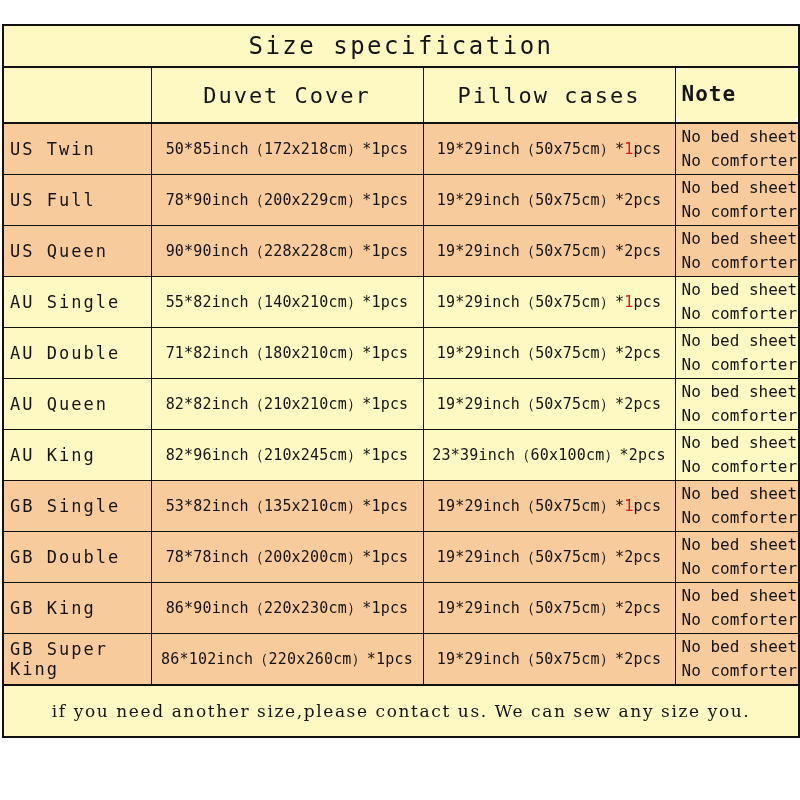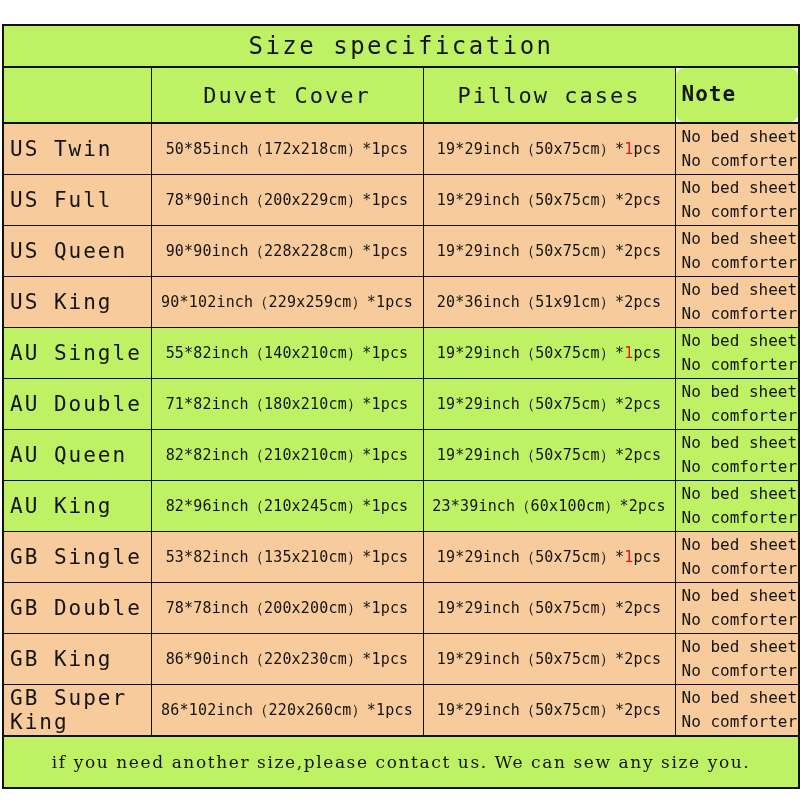--- a/index.html
+++ b/index.html
@@ -27,21 +27,21 @@
     border-collapse: collapse;
     table-layout: fixed;
     border: 2px solid #111111;
   }
 
   table.spec td {
     border: 1px solid #111111;
     padding: 0 6px;
     vertical-align: middle;
     color: #141414;
-    background: #bef264;
+    background: #fef9c3;
   }
 
   
   col.c-size  { width: 148px; }
   col.c-duvet { width: 272px; }
   col.c-pillow{ width: 252px; }
   col.c-note  { width: 124px; }
 
   
   .title-cell {
@@ -68,21 +68,21 @@
     font-size: 21px;
     border-radius: 12px;
   }
   .hdr-cell.blank { font-size: 0; }
 
   
   tr.data td { height: 50px; }
   tr.data.shaded td { background: #F7CB9C; }
 
   td.size {
-    font-size: 21px;
+    font-size: 17px;
     letter-spacing: 2px;
     text-align: left;
     padding-left: 10px;
   }
   td.duvet, td.pillow {
     font-size: 15px;
     text-align: center;
     letter-spacing: 0.2px;
   }
   td.note {
@@ -150,29 +150,20 @@
         </tr>
         <tr class="data shaded">
           <td class="size">US Queen</td>
           <td class="duvet">90*90inch（228x228cm）*1pcs</td>
           <td class="pillow"><span>19*29inch（50x75cm）*</span><span>2</span><span>pcs</span></td>
           <td class="note">
             <span class="ln">No bed sheet</span>
             <span class="ln">No comforter</span>
           </td>
         </tr>
-        <tr class="data shaded">
-          <td class="size">US King</td>
-          <td class="duvet">90*102inch（229x259cm）*1pcs</td>
-          <td class="pillow"><span>20*36inch（51x91cm）*</span><span>2</span><span>pcs</span></td>
-          <td class="note">
-            <span class="ln">No bed sheet</span>
-            <span class="ln">No comforter</span>
-          </td>
-        </tr>
         <tr class="data">
           <td class="size">AU Single</td>
           <td class="duvet">55*82inch（140x210cm）*1pcs</td>
           <td class="pillow"><span>19*29inch（50x75cm）*</span><span class="red">1</span><span>pcs</span></td>
           <td class="note">
             <span class="ln">No bed sheet</span>
             <span class="ln">No comforter</span>
           </td>
         </tr>
         <tr class="data">

